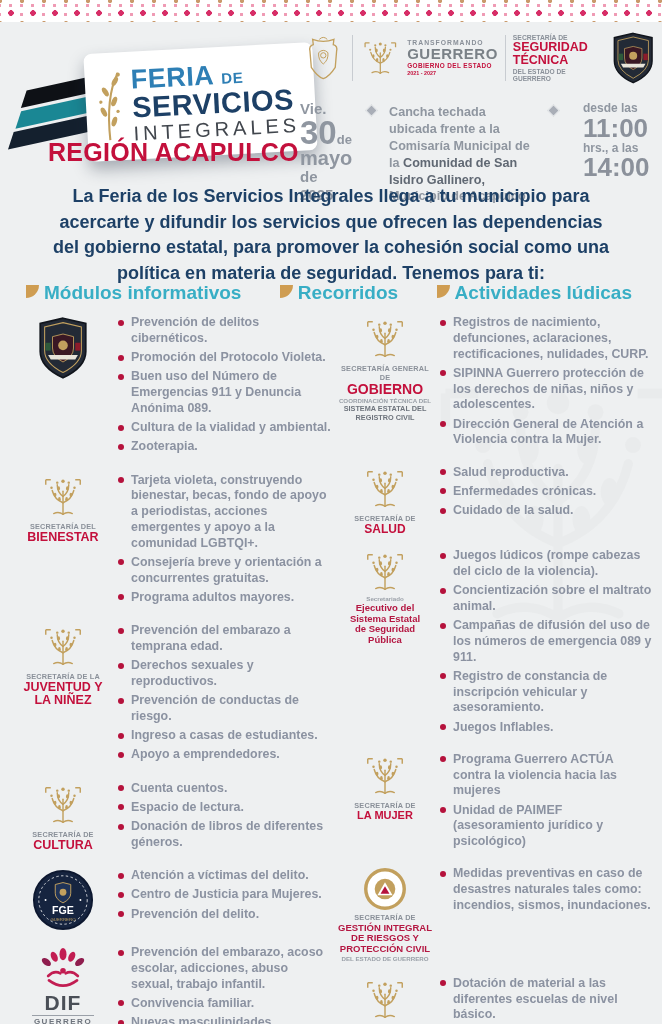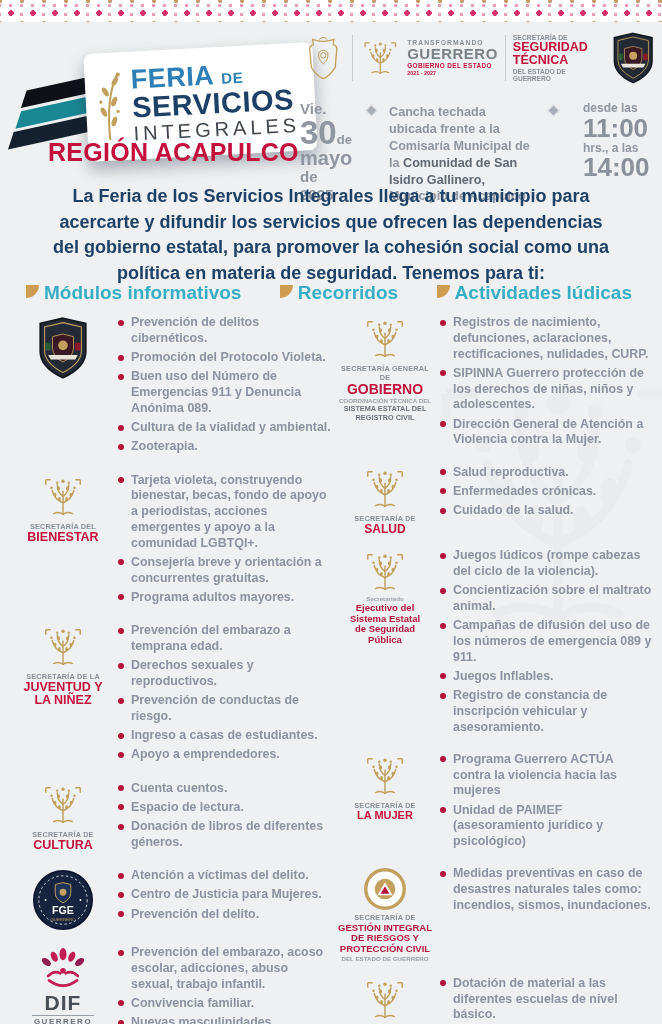--- a/index.html
+++ b/index.html
@@ -422,22 +422,22 @@
           <div class="lbl-tiny">Secretariado</div>
           <div class="lbl-red-sm">Ejecutivo del</div>
           <div class="lbl-red-sm">Sistema Estatal</div>
           <div class="lbl-red-sm">de Seguridad Pública</div>
         </div>
         <ul class="items">
 
         <li>Juegos lúdicos (rompe cabezas del ciclo de la violencia).</li>
             <li>Concientización sobre el maltrato animal.</li>
             <li>Campañas de difusión del uso de los números de emergencia 089 y 911.</li>
+            <li>Registro de constancia de inscripción vehicular y asesoramiento.</li>
             <li>Juegos Inflables.</li>
-            <li>Registro de constancia de inscripción vehicular y asesoramiento.</li>
           </ul>
       </div>
 
       <div class="block">
         <div class="logo-cell">
           <svg width="46" height="46">
               <use href="#tree"></use>
             </svg>
           <div class="lbl-small">SECRETARÍA DE</div>
           <div class="lbl-red" style="font-size:11px">LA MUJER</div>

